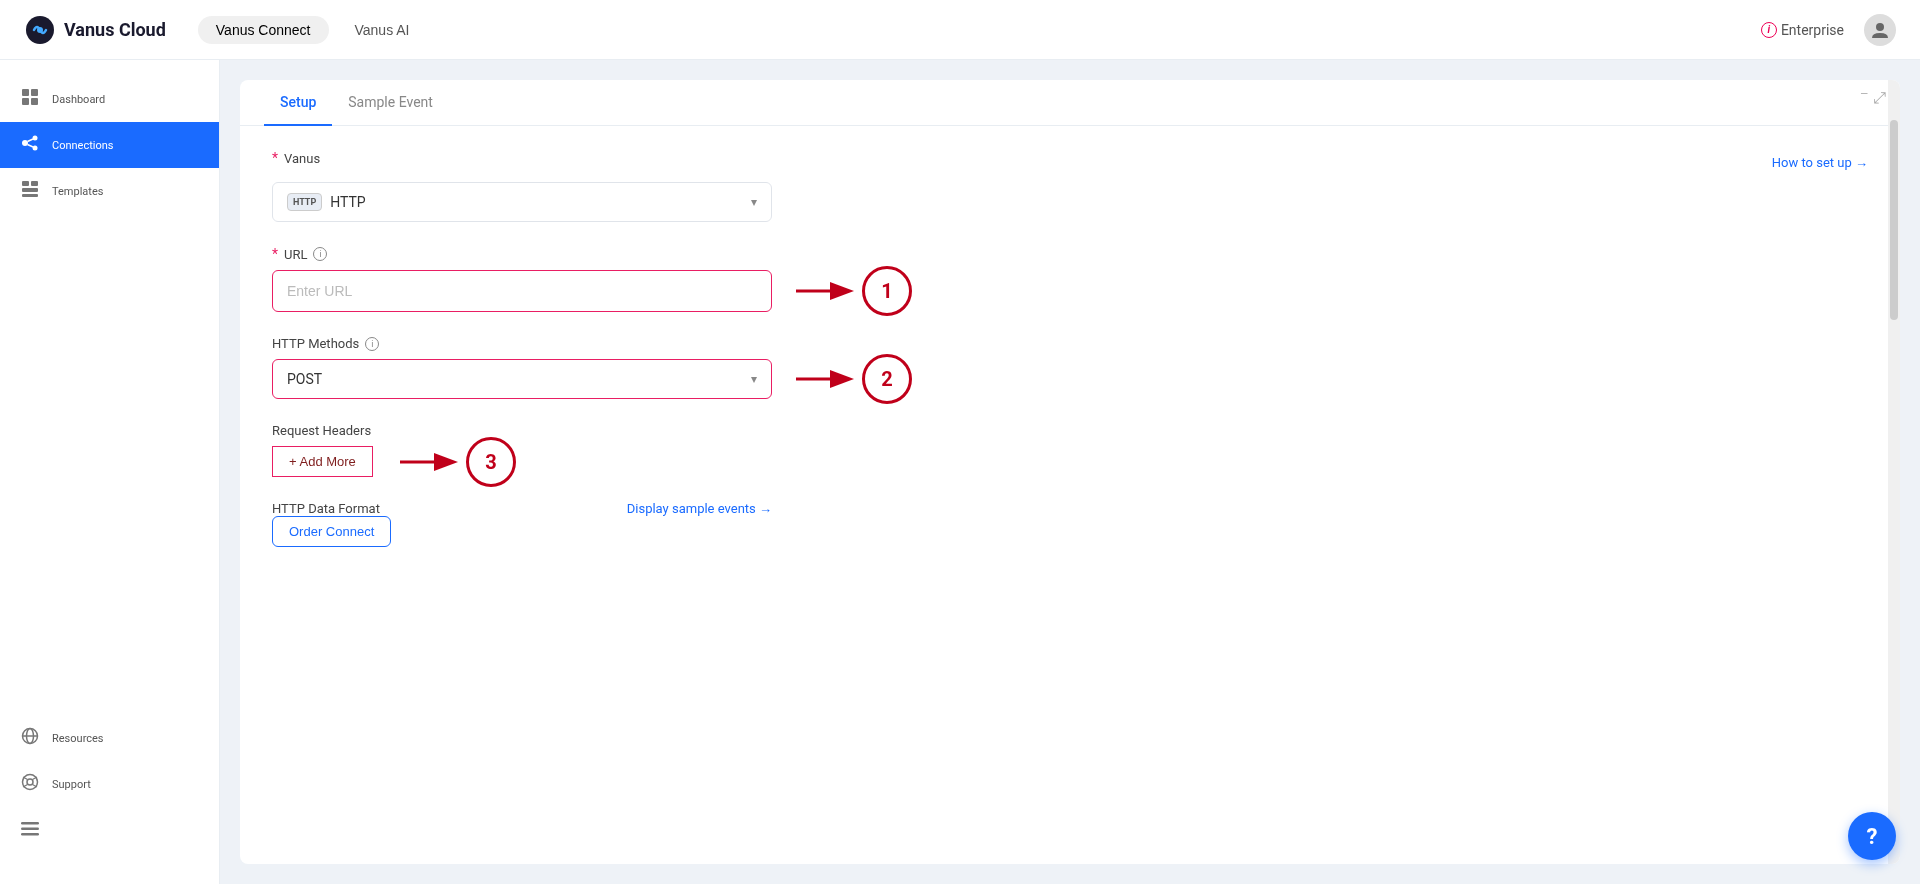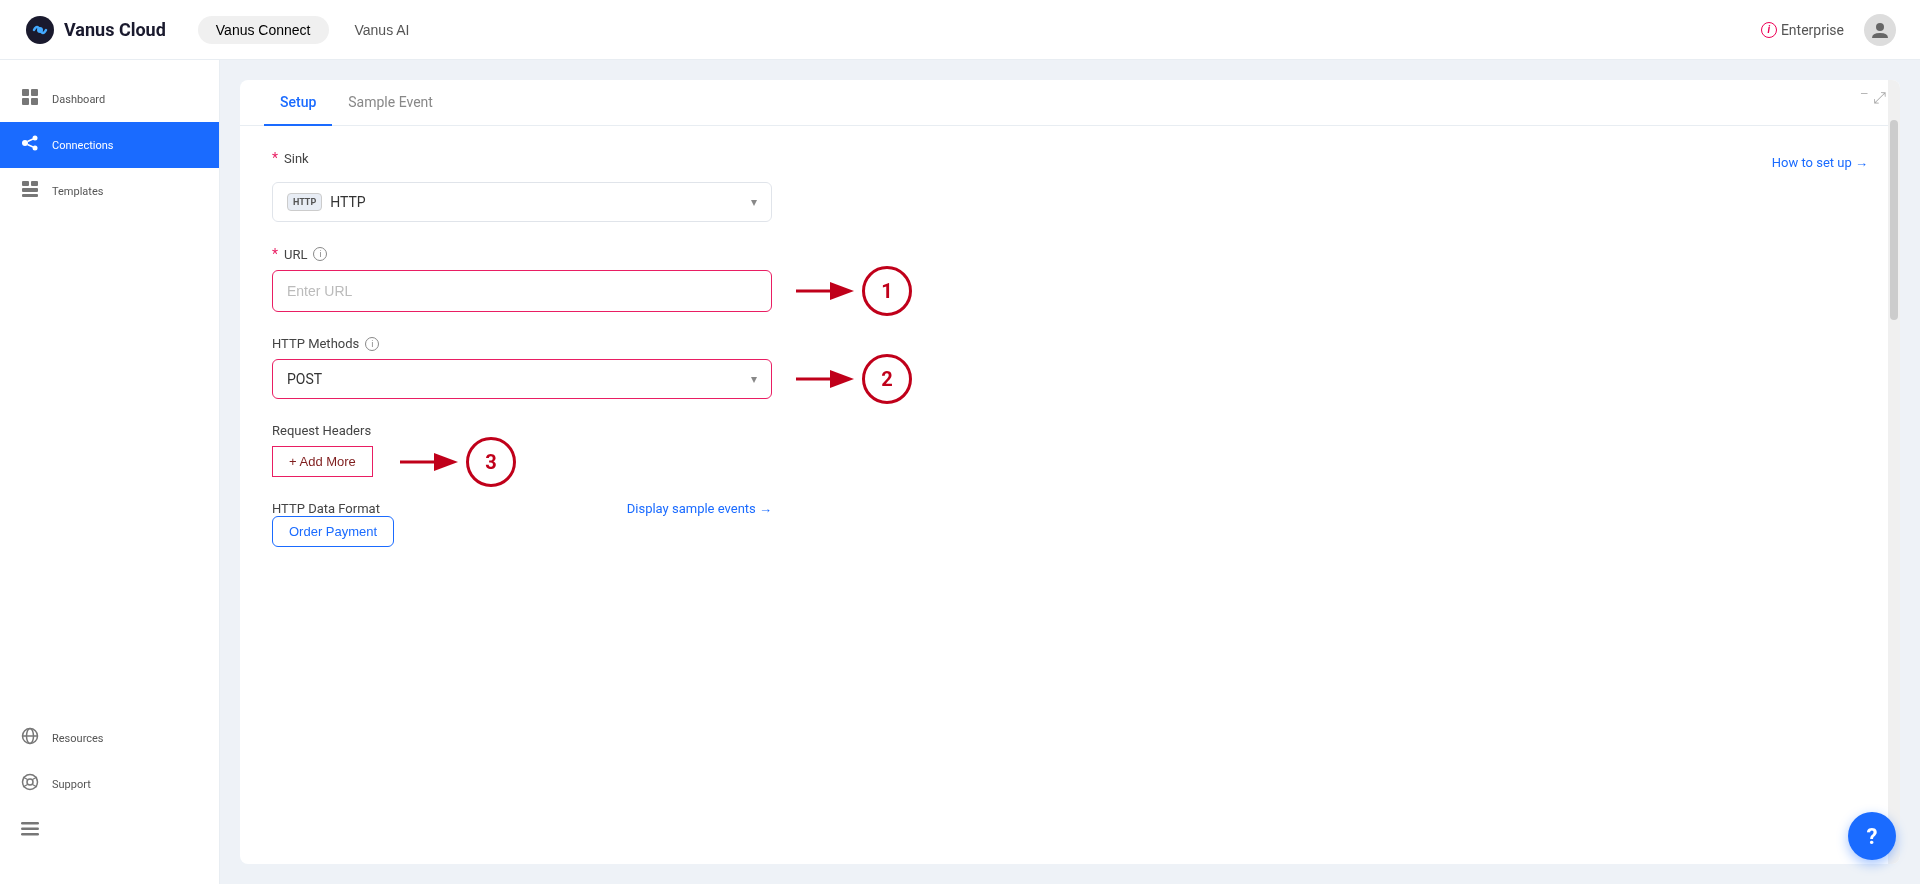--- a/index.html
+++ b/index.html
@@ -505,21 +505,21 @@
         <div class="panel-tab active">Setup</div>
         <div class="panel-tab">Sample Event</div>
       </div>
 
       <div class="form-content">
 
         <div class="form-section">
           <div class="field-row">
             <div class="field-label">
               <span class="required">*</span>
-              <span>Sink</span>
+              <span>Vanus</span>
             </div>
             <a class="how-to-setup">How to set up →</a>
           </div>
           <div class="select-field">
             <div class="select-field-inner">
               <span class="http-icon">HTTP</span>
               <span>HTTP</span>
             </div>
             <span class="chevron-down">▾</span>
           </div>
@@ -592,21 +592,21 @@
               <div class="circle-number">3</div>
             </div>
           </div>
         </div>
 
         <div class="form-section">
           <div class="data-format-row">
             <span style="font-size:13px; color:#444;">HTTP Data Format</span>
             <a class="display-sample-link">Display sample events →</a>
           </div>
-          <button class="format-chip">Order Payment</button>
+          <button class="format-chip">Order Connect</button>
         </div>
 
       </div>
 
       <div class="right-scrollbar">
         <div class="scrollbar-thumb"></div>
       </div>
 
     </div>
   </div>

